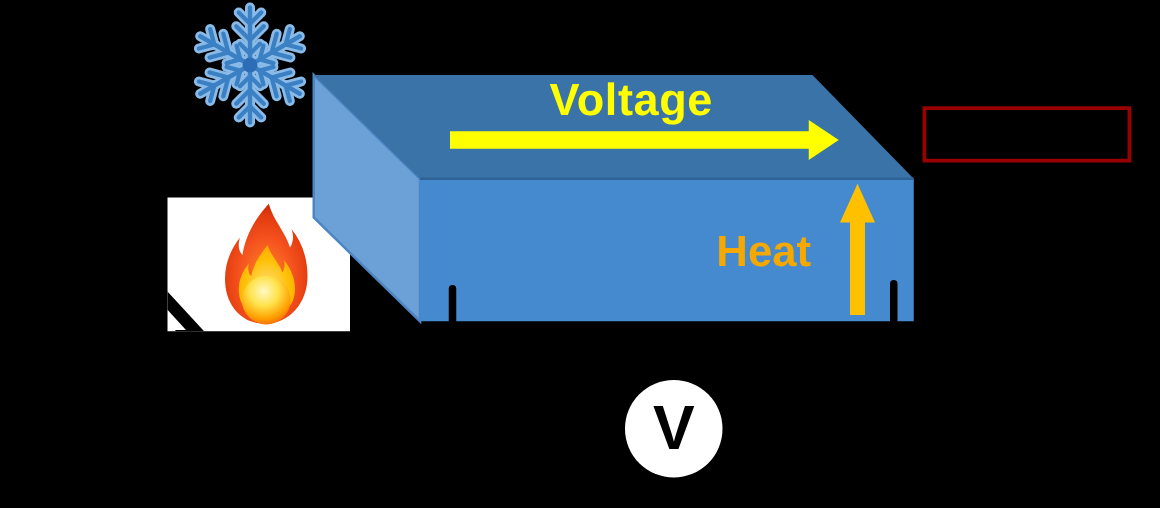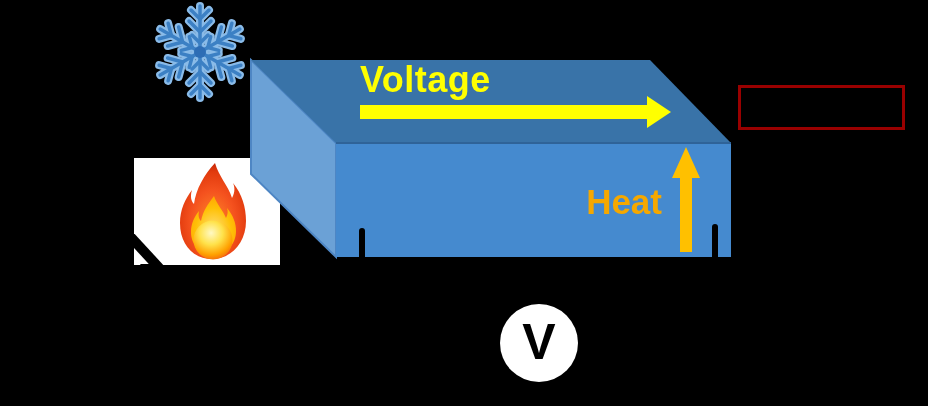--- a/index.html
+++ b/index.html
@@ -3,25 +3,25 @@
 <meta charset="utf-8">
 <style>
   html,body{margin:0;padding:0;background:#000;}
   .canvas{
     position:relative;width:928px;height:406px;background:#000;
     overflow:hidden;font-family:"Liberation Sans",sans-serif;
   }
   .abs{position:absolute;}
   .label{font-weight:700;line-height:1;white-space:nowrap;}
   .voltage-label{
-    left:360px;top:62px;width:290px;text-align:left;
+    left:360px;top:62px;width:290px;text-align:center;
     font-size:36px;color:#FFFF00;letter-spacing:0.5px;
   }
   .heat-label{
-    left:560px;top:184px;width:102px;text-align:right;
+    left:560px;top:184px;width:102px;text-align:center;
     font-size:35px;color:#F5A800;
   }
   .annotation-box{
     left:738px;top:85px;width:161px;height:39px;
     border:3px solid #990000;background:transparent;
   }
   .voltmeter{
     left:500px;top:304px;width:78px;height:78px;border-radius:50%;
     background:#FFFFFF;display:flex;align-items:center;justify-content:center;
   }

